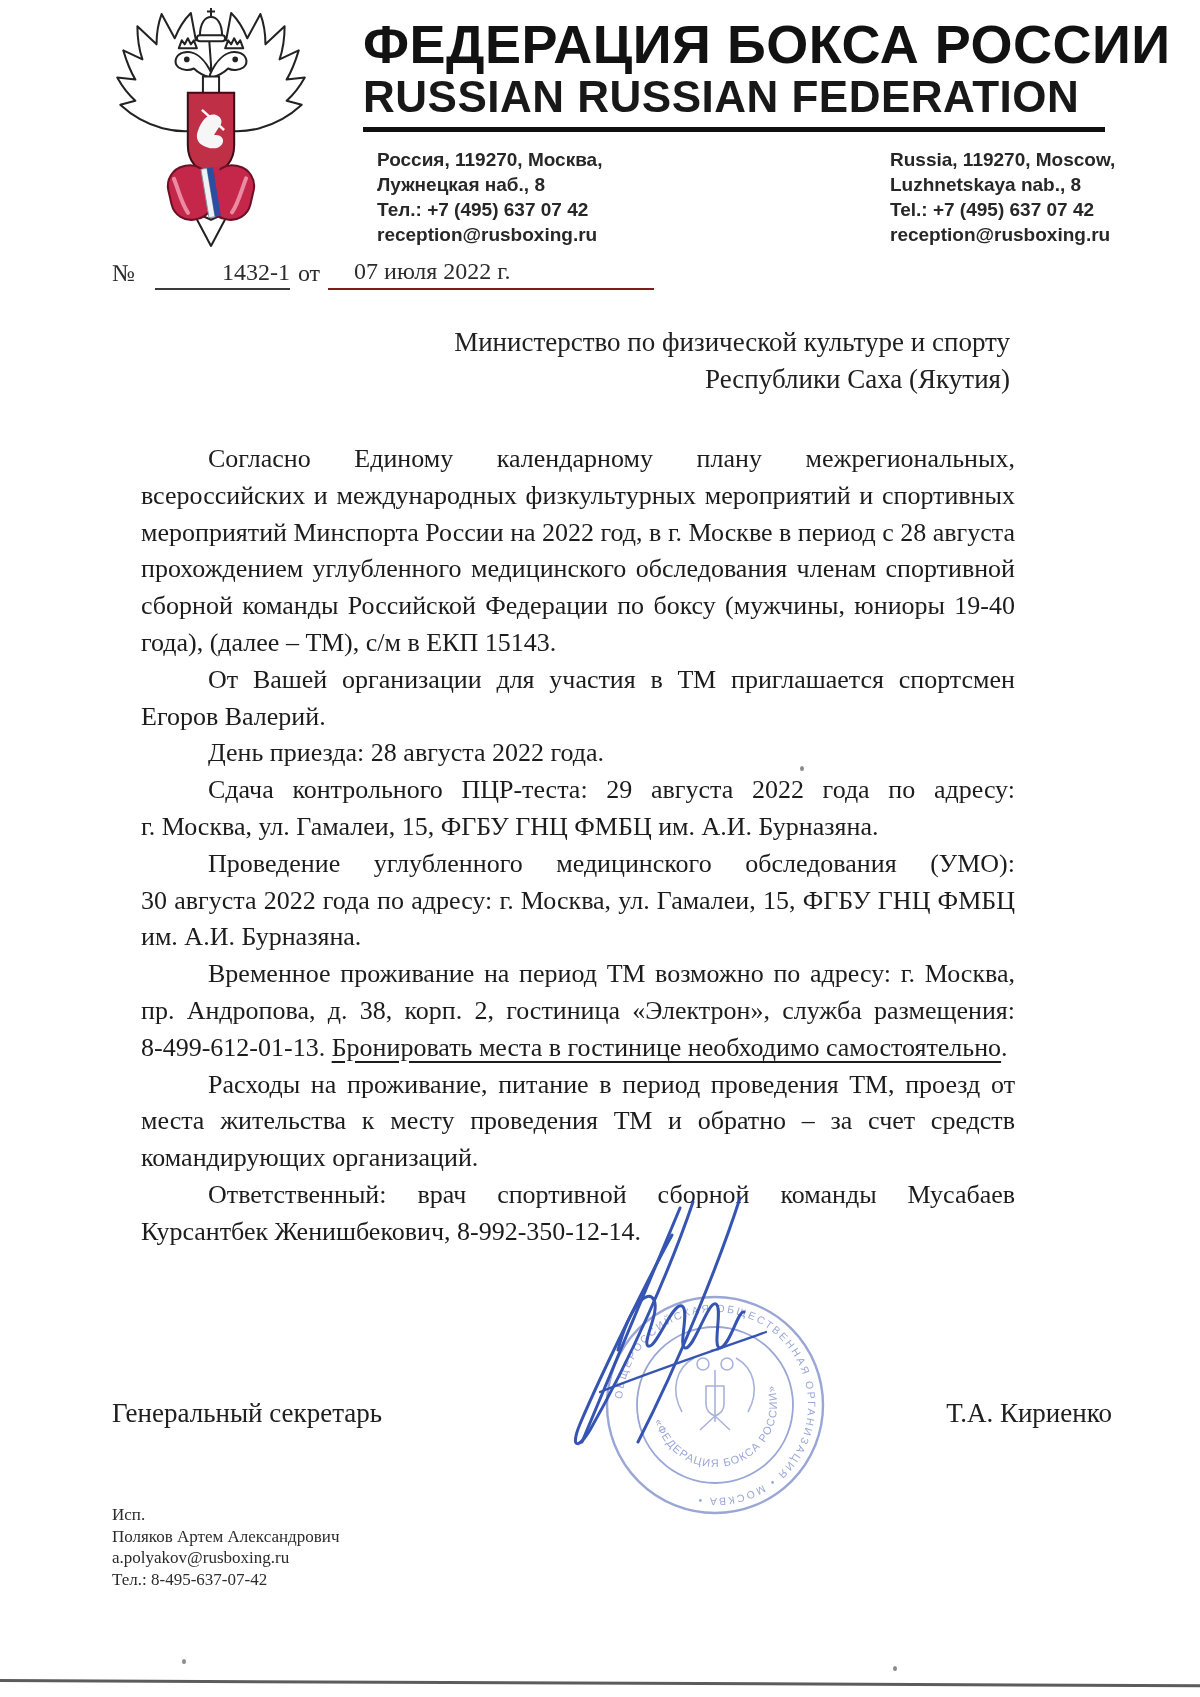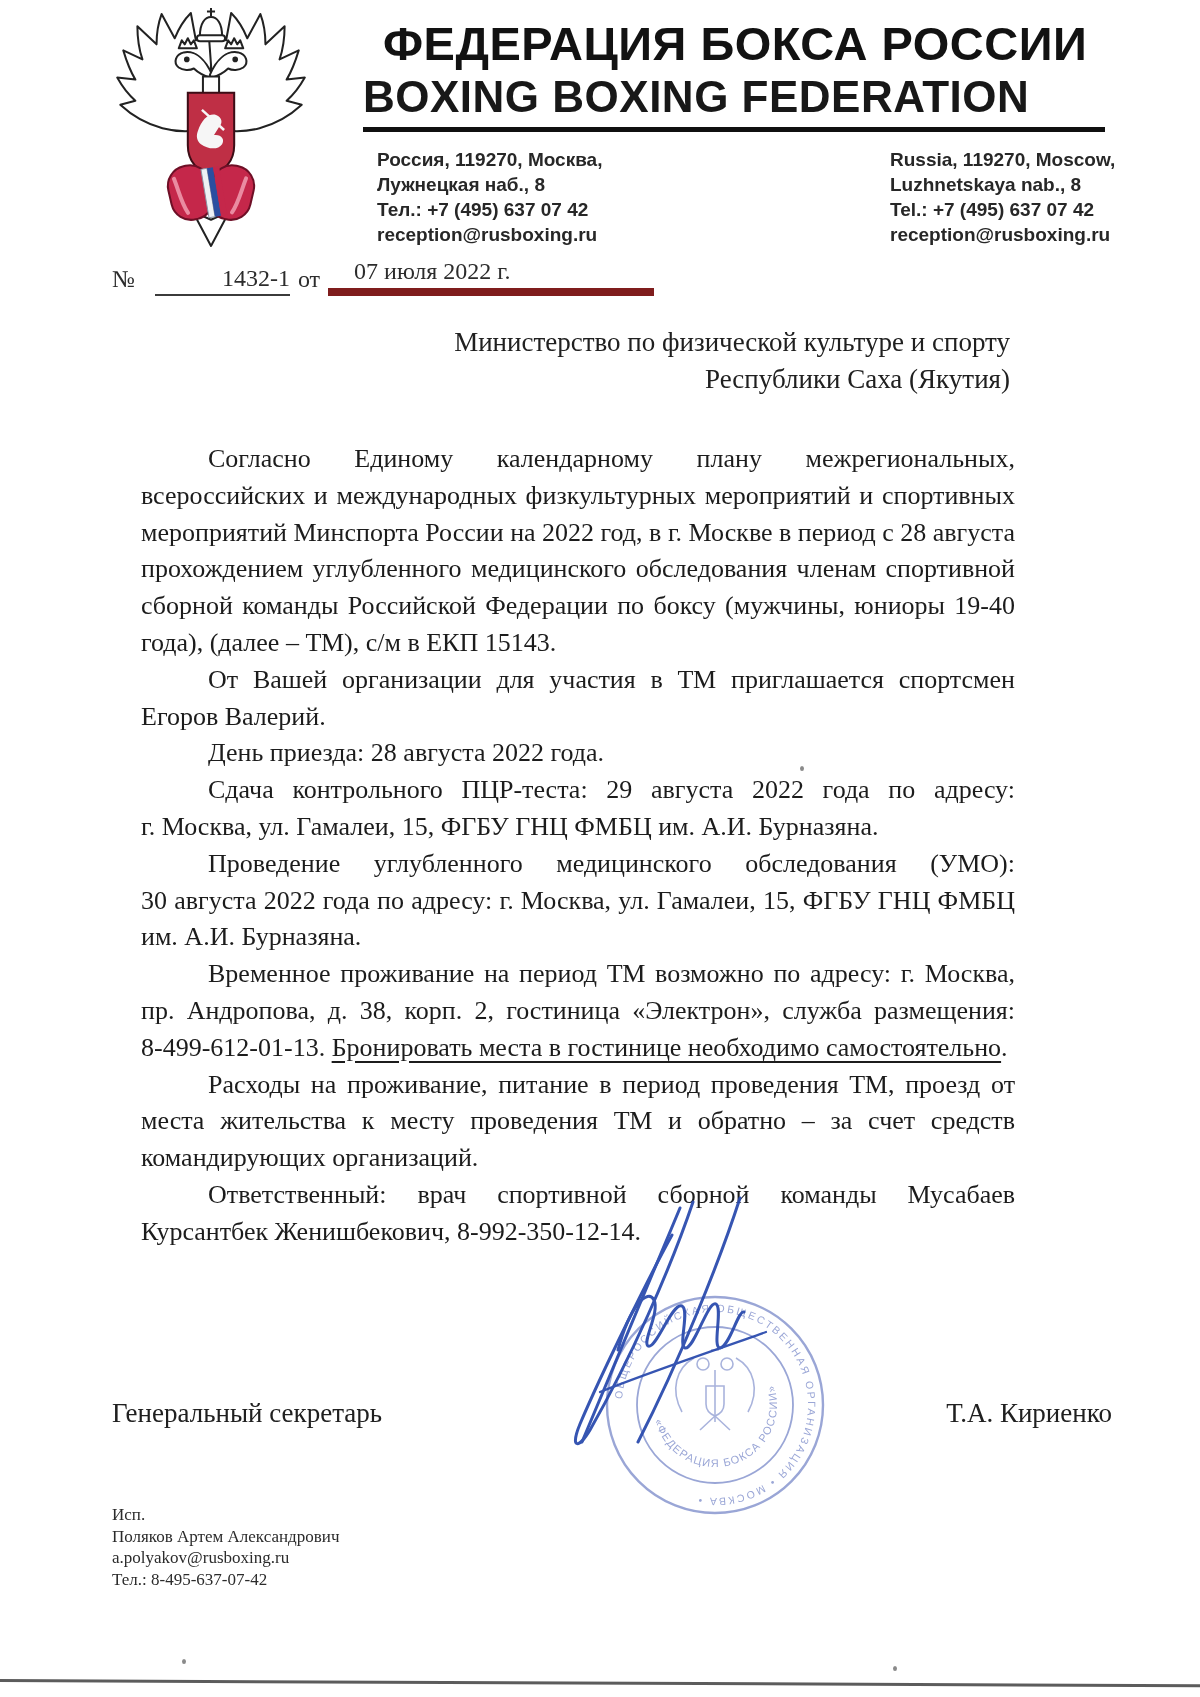--- a/index.html
+++ b/index.html
@@ -2,37 +2,37 @@
 <html><head>
 <meta charset="utf-8">
 <style>
   html,body{margin:0;padding:0;background:#e8e8e8;}
   .page{position:relative;width:1200px;height:1697px;background:#ffffff;margin:0 auto;
         font-family:"Liberation Serif",serif;color:#1e1e1e;overflow:hidden;}
 
   
   .emblem{position:absolute;left:90px;top:6px;width:242px;height:242px;}
   .titles{position:absolute;left:363px;top:16px;width:740px;}
-  .t1{font-family:"Liberation Sans",sans-serif;font-weight:800;font-size:47px;line-height:56px;
-      color:#121212;white-space:nowrap;letter-spacing:.5px;margin-left:20px;}
+  .t1{font-family:"Liberation Sans",sans-serif;font-weight:800;font-size:54px;line-height:56px;
+      color:#121212;white-space:nowrap;letter-spacing:.5px;}
   .t2{font-family:"Liberation Sans",sans-serif;font-weight:700;font-size:44px;line-height:50px;
       color:#181818;white-space:nowrap;letter-spacing:.5px;}
   .rule{position:absolute;left:363px;top:127px;width:742px;height:5px;background:#101010;}
   .addr{position:absolute;top:147px;font-family:"Liberation Sans",sans-serif;font-size:19px;
         line-height:25px;font-weight:600;color:#272727;}
   .addr.ru{left:377px;}
   .addr.en{left:890px;}
 
   
   .refline{position:absolute;left:112px;top:258px;font-size:24px;color:#2c2c2c;
            display:flex;align-items:flex-end;}
   .ref-no{padding-bottom:3px;}
   .ref-num{margin-left:20px;width:135px;text-align:right;border-bottom:2px solid #3b3b3b;padding-bottom:2px;}
   .ref-from{margin:0 8px;padding-bottom:3px;}
-  .ref-date{width:300px;border-bottom:8px solid #7f1d1d;padding:0 0 3px 26px;}
+  .ref-date{width:300px;border-bottom:2px solid #7f1d1d;padding:0 0 3px 26px;}
 
   
   .recipient{position:absolute;right:190px;top:324px;text-align:right;font-size:27px;
              line-height:37px;color:#202020;}
 
   
   .body{position:absolute;left:112px;top:441px;width:903px;font-size:26px;line-height:36.8px;color:#1c1c1c;}
   .bline{min-height:36.8px;margin-left:29px;}
   .bline.just{text-align:justify;text-align-last:justify;}
   .bline.first{padding-left:67px;}
@@ -104,21 +104,21 @@
       <g>
         <path d="M110,162 L118,210 L124,209 L116,161 Z" fill="#eef1f5" stroke="#8a93a3" stroke-width="1"></path>
         <path d="M116,161 L124,209 L130,208 L122,160 Z" fill="#2b4ea0"></path>
         <path d="M122,160 L130,208 L136,207 L128,159 Z" fill="#c5274a"></path>
       </g>
     </svg>
   </div>
 
   <div class="titles">
     <div class="t1">ФЕДЕРАЦИЯ БОКСА РОССИИ</div>
-    <div class="t2">BOXING BOXING FEDERATION</div>
+    <div class="t2">RUSSIAN RUSSIAN FEDERATION</div>
   </div>
   <div class="rule"></div>
 
   <div class="addr ru">
       <div>Россия, 119270, Москва,</div>
       <div>Лужнецкая наб., 8</div>
       <div>Тел.: +7 (495) 637 07 42</div>
       <div>reception@rusboxing.ru</div>
     </div>
   <div class="addr en">

